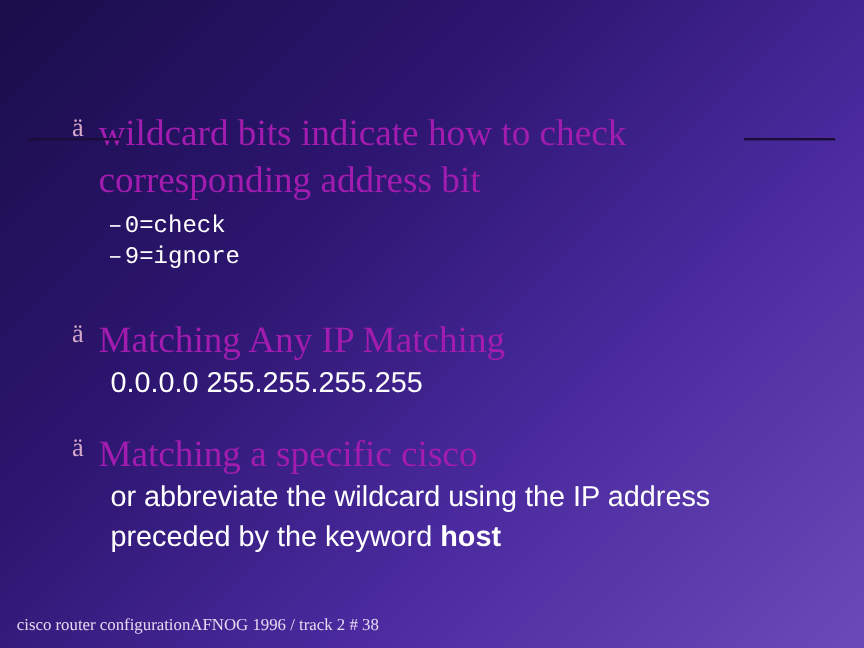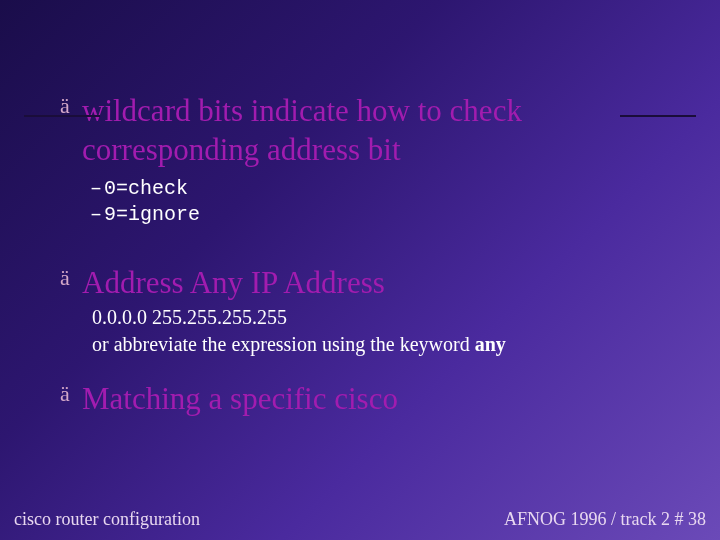--- a/index.html
+++ b/index.html
@@ -6,23 +6,23 @@
 body{width:720px;height:540px;background:linear-gradient(135deg,#1a0d4a 0%,#2d1670 35%,#4a2a9e 65%,#6b4ab8 100%);font-family:'Times New Roman',serif;color:#fff;position:relative;overflow:hidden}
 .content{padding:92px 36px 0 60px}
 .b1{margin-bottom:36px}
 .b2{margin-bottom:22px}
 .arrow{color:#d4a8c8;font-size:22px;display:inline-block;width:22px;vertical-align:top;line-height:28px}
 .main-text{font-size:31px;line-height:1.25;color:#a21caf;display:inline}
 .main-line{display:flex;align-items:flex-start}
 .main-wrap{flex:1}
 .sub{margin-left:30px;margin-top:6px}
 .mono{font-family:Liberation Mono, monospace;font-size:20px;color:#fff;line-height:1.3}
-.mono-sub{font-family:Liberation Serif, serif;font-size:20px;color:#fff;line-height:1.35;margin-left:32px;margin-top:2px}
+.mono-sub{font-family:Liberation Sans, sans-serif;font-size:24px;color:#fff;line-height:1.35;margin-left:32px;margin-top:2px}
 .bold{font-weight:bold}
-.footer{position:absolute;bottom:10px;left:14px;right:14px;display:flex;justify-content:space-between;font-size:18px;color:#e8d8f0;font-family:'Times New Roman',serif}
+.footer{position:absolute;bottom:10px;left:14px;right:14px;display:flex;font-size:14px;color:#e8d8f0;font-family:'Times New Roman',serif}
 .dash{display:inline-block;width:14px}
 .hline{position:absolute;height:2px;background:#1a0d3a;width:76px}
 .hline.left{top:115px;left:24px}
 .hline.right{top:115px;right:24px}
 </style>
 </head>
 <body>
 
 <div class="hline left"></div>
 <div class="hline right"></div>
@@ -36,34 +36,34 @@
     </div>
     <div class="sub">
       <div class="mono"><span class="dash">–</span><span>0=check</span></div>
       <div class="mono"><span class="dash">–</span><span>9=ignore</span></div>
     </div>
   </div>
 
   <div class="b2">
     <div class="main-line">
       <span class="arrow">ä</span>
-      <span class="main-text">Address Any IP Address</span>
+      <span class="main-text">Matching Any IP Matching</span>
     </div>
     <div class="mono-sub">
       <div>0.0.0.0 255.255.255.255</div>
-      <div><span>or abbreviate the expression using the keyword </span><span class="bold">any</span></div>
     </div>
   </div>
 
   <div>
     <div class="main-line">
       <span class="arrow">ä</span>
       <span class="main-text">Matching a specific cisco</span>
     </div>
     <div class="mono-sub">
+      <div><span>or abbreviate the wildcard using the IP address preceded by the keyword </span><span class="bold">host</span></div>
     </div>
   </div>
 
 </div>
 
 <div class="footer">
   <span>cisco router configuration</span>
   <span>AFNOG 1996 / track 2  # 38</span>
 </div>
 

